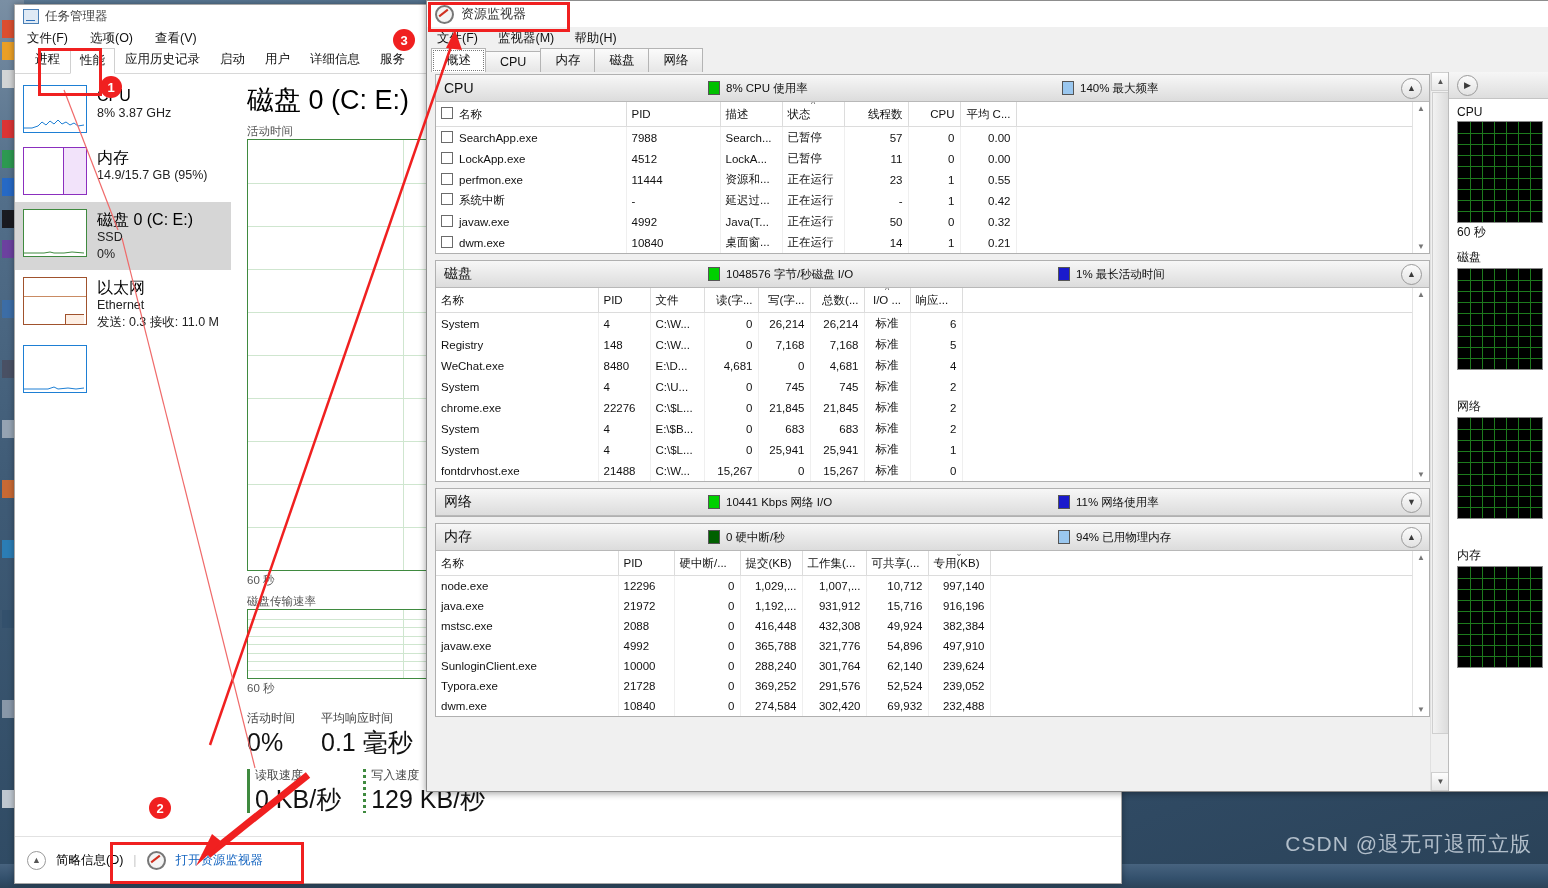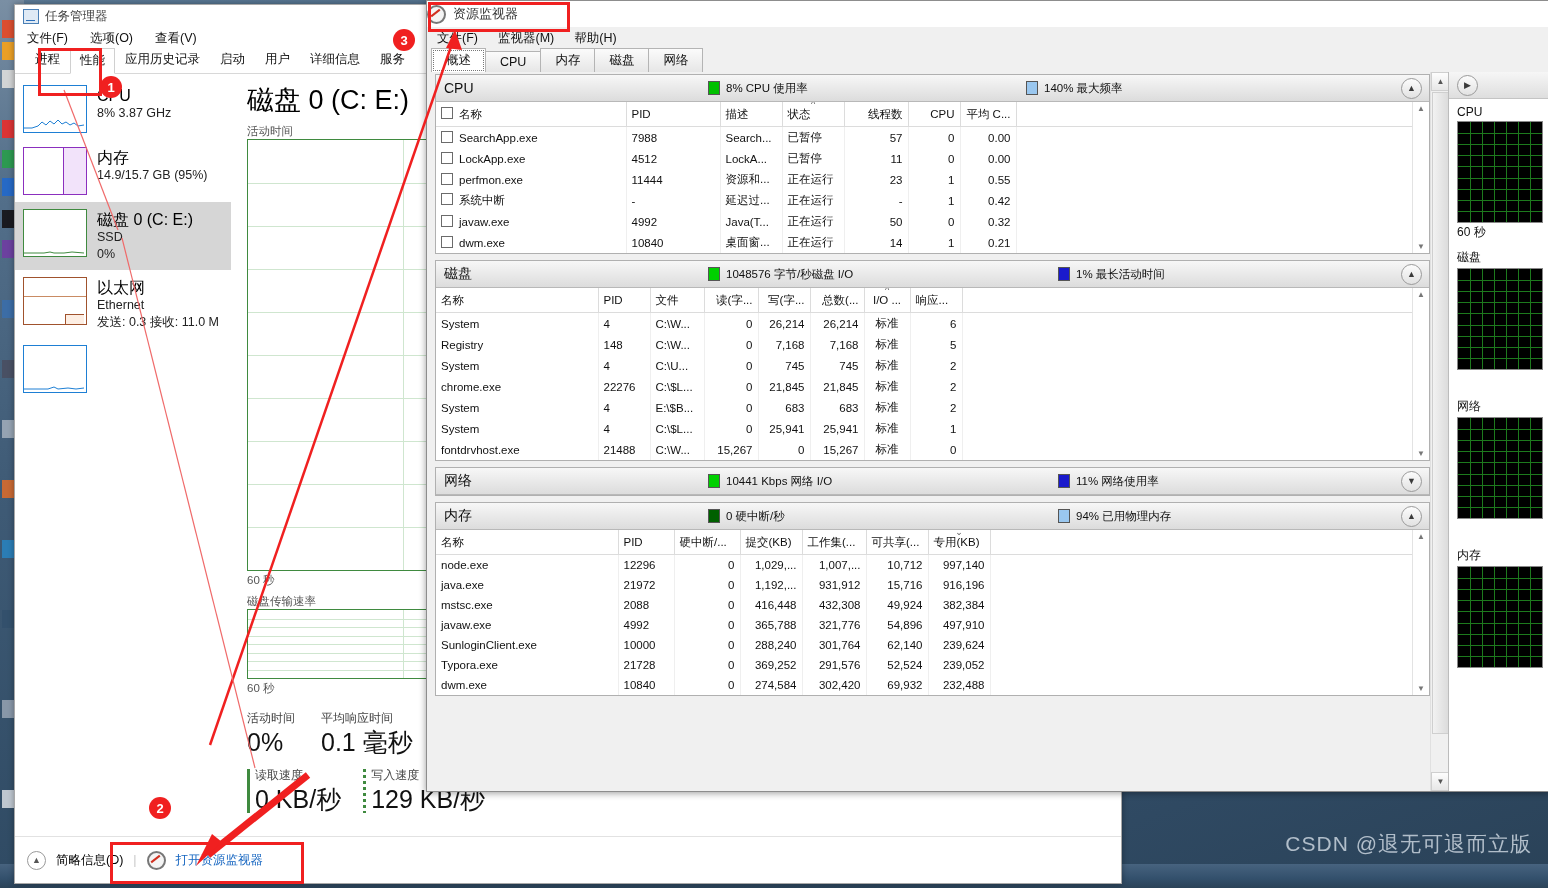--- a/index.html
+++ b/index.html
@@ -63,21 +63,21 @@
     border-top:1px solid #e2e2e2;background:#fff;display:flex;align-items:center;
     padding-left:12px;gap:10px;font-size:12.5px;}
   .chev-circle{width:17px;height:17px;border:1px solid #9a9a9a;border-radius:50%;
     display:inline-flex;align-items:center;justify-content:center;color:#555;font-size:9px;}
   #tm-resmon-link{color:#1565c0;}
 
   
   #resmon{position:absolute;left:426px;top:0;width:1122px;height:790px;
     background:#f0f0f0;border:1px solid #8d8d8d;box-shadow:0 1px 7px rgba(0,0,0,.4);
     overflow:hidden;}
-  #rm-titlebar{height:26px;background:#fff;display:flex;align-items:center;padding-left:0;}
+  #rm-titlebar{height:26px;background:#fff;display:flex;align-items:center;padding-left:8px;}
   #rm-title{font-size:13px;color:#333;margin-left:7px;}
   #rm-menubar{height:22px;background:#f0f0f0;display:flex;align-items:center;
     padding-left:10px;gap:20px;font-size:12.5px;color:#111;}
   #rm-tabs{height:23px;background:#f0f0f0;display:flex;align-items:flex-end;
     padding-left:4px;font-size:12.5px;}
   .rm-tab{padding:3px 14px 3px 14px;border:1px solid #b4b4b4;border-bottom:none;
     background:linear-gradient(180deg,#fbfbfb,#e6e6e6);margin-right:-1px;color:#111;cursor:default;}
   .rm-tab.active{background:#fff;border-bottom:1px solid #fff;position:relative;top:1px;
     outline:1px dotted #777;outline-offset:-3px;}
   #rm-content{display:flex;height:calc(790px - 26px - 22px - 23px);}
@@ -354,21 +354,21 @@
 
     <div id="rm-main">
 
       <div class="panel">
         <div class="panel-hdr">
           <span class="ph-title">CPU</span>
           <span class="ph-stat" style="left:272px;">
             <span class="ph-sw" style="background:#00c000;"></span>
             <span>8% CPU 使用率</span>
           </span>
-          <span class="ph-stat" style="left:590px;">
+          <span class="ph-stat" style="left:626px;">
             <span class="ph-sw" style="background:#9ac7ef;"></span>
             <span>140% 最大频率</span>
           </span>
           <span class="ph-chev rnd-btn">▲</span>
         </div>
         <div class="tbl-wrap">
           <div class="inner">
             <table class="rtable">
               <colgroup>
                   <col style="width:190px">
@@ -516,20 +516,31 @@
                     <td class="t-l">148</td>
                     <td class="t-l">C:\W...</td>
                     <td class="t-r">0</td>
                     <td class="t-r">7,168</td>
                     <td class="t-r">7,168</td>
                     <td class="t-c">标准</td>
                     <td class="t-r">5</td>
                     <td></td>
                   </tr>
               <tr>
+                    <td class="t-l">WeChat.exe</td>
+                    <td class="t-l">8480</td>
+                    <td class="t-l">E:\D...</td>
+                    <td class="t-r">4,681</td>
+                    <td class="t-r">0</td>
+                    <td class="t-r">4,681</td>
+                    <td class="t-c">标准</td>
+                    <td class="t-r">4</td>
+                    <td></td>
+                  </tr>
+              <tr>
                     <td class="t-l">System</td>
                     <td class="t-l">4</td>
                     <td class="t-l">C:\U...</td>
                     <td class="t-r">0</td>
                     <td class="t-r">745</td>
                     <td class="t-r">745</td>
                     <td class="t-c">标准</td>
                     <td class="t-r">2</td>
                     <td></td>
                   </tr>

